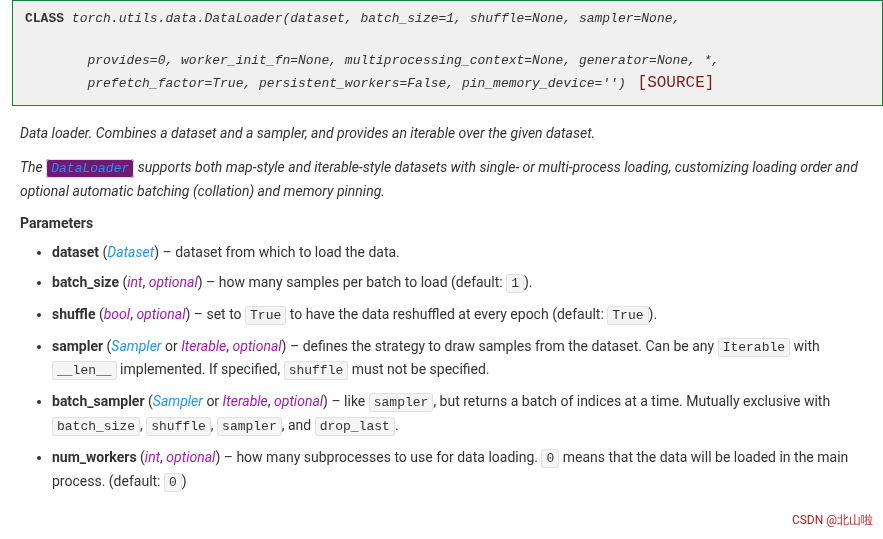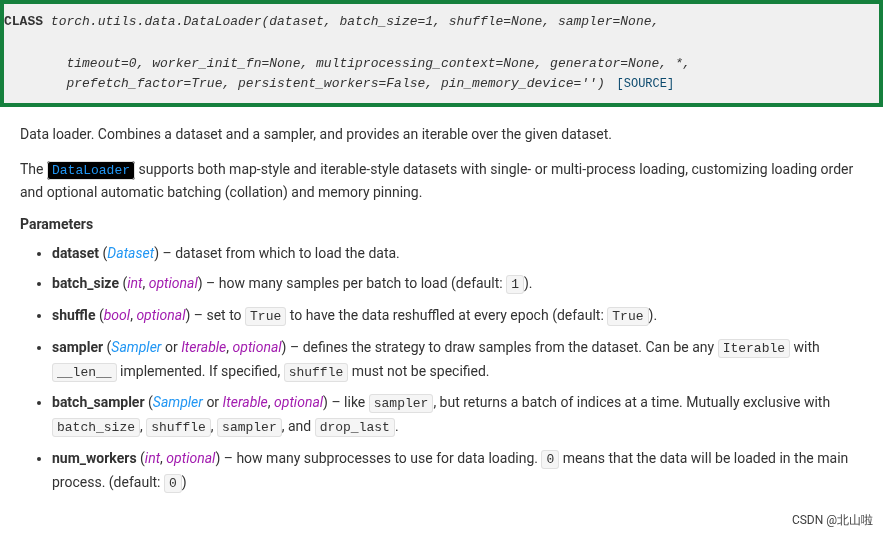--- a/index.html
+++ b/index.html
@@ -11,66 +11,68 @@
       width: 883px;
       min-height: 539px;
       overflow: hidden;
     }
     .page-wrapper {
       padding: 0;
       width: 883px;
     }
     .class-header {
       background: #f0f0f0;
-      border: 4px solid #15803d;
-      padding: 8px 0;
+      border: 1px solid #15803d;
+      padding: 8px 12px;
       font-family: "Courier New", Courier, monospace;
       font-size: 13px;
       line-height: 1.6;
       color: #333;
       font-style: italic;
+      margin-left: 12px;
     }
     .class-label {
       font-style: normal;
       font-weight: bold;
       color: #333;
       font-size: 13px;
     }
     .class-name {
       color: #333;
       font-style: italic;
     }
     .source-link {
-      color: #0c4a6e;
+      color: #7f1d1d;
       font-style: normal;
       text-decoration: none;
-      font-size: 12px;
+      font-size: 16px;
       margin-left: 4px;
     }
     .content-area {
       padding: 16px 20px 16px 20px;
     }
     .description-block {
       margin-bottom: 12px;
       line-height: 1.6;
       font-size: 14px;
+      font-style: italic;
     }
     .inline-code {
       font-family: "Courier New", Courier, monospace;
       font-size: 13px;
       background: #f5f5f5;
       border: 1px solid #e0e0e0;
       padding: 1px 4px;
       border-radius: 3px;
       color: #333;
     }
     .inline-code-link {
       font-family: "Courier New", Courier, monospace;
       font-size: 13px;
-      background: #000000;
+      background: #701a75;
       border: 1px solid #e0e0e0;
       padding: 1px 4px;
       border-radius: 3px;
       color: #2196F3;
       text-decoration: none;
     }
     .params-heading {
       font-weight: bold;
       font-size: 14px;
       margin-bottom: 10px;
@@ -94,34 +96,34 @@
     .param-type-link {
       color: #2196F3;
       font-style: italic;
       text-decoration: none;
     }
     .watermark {
       position: fixed;
       bottom: 10px;
       right: 10px;
       font-size: 12px;
-      color: #404040;
+      color: #b91c1c;
     }
   </style>
 </head>
 <body>
 
 <div class="page-wrapper">
 
   <div class="class-header">
     <span class="class-label">CLASS</span>
     <span class="class-name">
       torch.utils.data.DataLoader(<em>dataset, batch_size=1, shuffle=None, sampler=None,</em><br>
       &nbsp;&nbsp;&nbsp;&nbsp;&nbsp;&nbsp;&nbsp;&nbsp;<br>
-      &nbsp;&nbsp;&nbsp;&nbsp;&nbsp;&nbsp;&nbsp;&nbsp;<em>timeout=0, worker_init_fn=None, multiprocessing_context=None, generator=None, *,</em><br>
+      &nbsp;&nbsp;&nbsp;&nbsp;&nbsp;&nbsp;&nbsp;&nbsp;<em>provides=0, worker_init_fn=None, multiprocessing_context=None, generator=None, *,</em><br>
       &nbsp;&nbsp;&nbsp;&nbsp;&nbsp;&nbsp;&nbsp;&nbsp;<em>prefetch_factor=True, persistent_workers=False, pin_memory_device=''</em>)
     </span>
     <a class="source-link" href="#">[SOURCE]</a>
   </div>
 
   <div class="content-area">
 
     <div class="description-block">
       <span>Data loader. Combines a dataset and a sampler, and provides an iterable over the given dataset.</span>
     </div>

